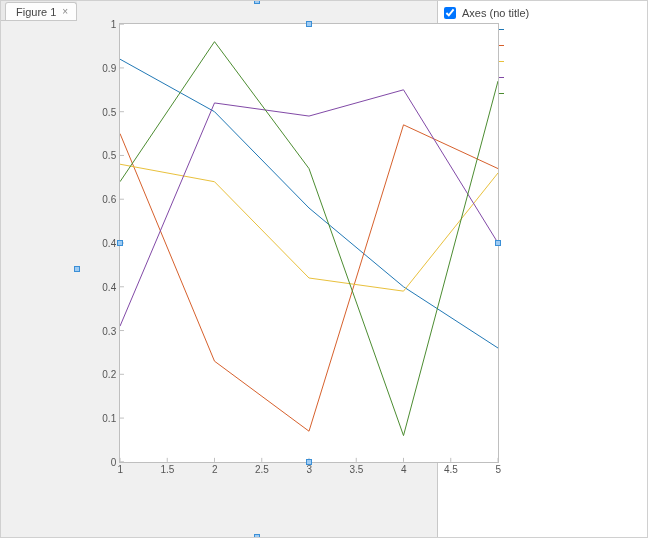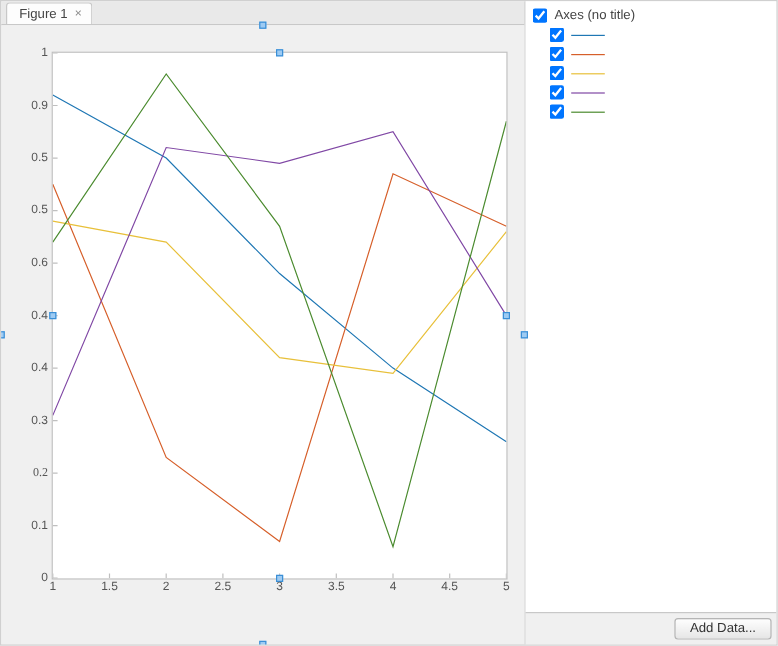--- a/index.html
+++ b/index.html
@@ -10,21 +10,20 @@
     background: #f0f0f0;
     color: #333;
     display: flex;
     flex-direction: row;
     border: 1px solid #d0d0d0;
   }
   
   .left-col {
     flex: 1 1 auto;
     display: flex;
-    flex-direction: column;
     min-width: 0;
   }
   .tab-strip {
     height: 20px;
     background: #e9e9e9;
     border-bottom: 1px solid #c8c8c8;
     display: flex;
     align-items: flex-end;
     padding-left: 4px;
     gap: 2px;
@@ -196,21 +195,21 @@
           <line x1="380" x2="380" y1="440" y2="436" stroke="#bfbfbf"></line>
           <polyline points="0,35.19999999999999 95,88 190,184.8 285,264 380,325.6" fill="none" stroke="#1f77b4" stroke-width="1"></polyline>
           <polyline points="0,110 95,338.8 190,409.2 285,101.19999999999999 380,145.2" fill="none" stroke="#d65f2a" stroke-width="1"></polyline>
           <polyline points="0,140.79999999999995 95,158.39999999999998 190,255.20000000000002 285,268.4 380,149.59999999999997" fill="none" stroke="#e8c03a" stroke-width="1"></polyline>
           <polyline points="0,303.6 95,79.20000000000005 190,92.39999999999998 285,66 380,220" fill="none" stroke="#8048a5" stroke-width="1"></polyline>
           <polyline points="0,158.39999999999998 95,17.600000000000023 190,145.2 285,413.6 380,57.19999999999999" fill="none" stroke="#4b8b2f" stroke-width="1"></polyline>
         </svg>
 
     <div class="tick-y" style="bottom: 0%;">0</div>
         <div class="tick-y" style="bottom: 10%; margin-top: 44px;">0.1</div>
-        <div class="tick-y" style="bottom: 20%; font-family: Liberation Serif, serif;">0.2</div>
+        <div class="tick-y" style="bottom: 20%;">0.2</div>
         <div class="tick-y" style="bottom: 30%;">0.3</div>
         <div class="tick-y" style="bottom: 40%;">0.4</div>
         <div class="tick-y" style="bottom: 50%;">0.4</div>
         <div class="tick-y" style="bottom: 60%;">0.6</div>
         <div class="tick-y" style="bottom: 70%;">0.5</div>
         <div class="tick-y" style="bottom: 80%;">0.5</div>
         <div class="tick-y" style="bottom: 90%;">0.9</div>
         <div class="tick-y" style="bottom: 100%;">1</div>
         <div class="tick-x" style="left: 0%;">1</div>
         <div class="tick-x" style="left: 12.5%;">1.5</div>
@@ -248,18 +247,13 @@
         <div class="browser-row indented">
           <input type="checkbox" checked="" style="">
           <span class="line-swatch" style="color:#8048a5"></span>
         </div>
         <div class="browser-row indented">
           <input type="checkbox" checked="" style="">
           <span class="line-swatch" style="color:#4b8b2f"></span>
         </div>
       </div>
   </div>
-  <div class="browser-footer">
-    <button class="btn">
-      <span>Add Data...</span>
-    </button>
-  </div>
 </div>
 
 </body></html>

